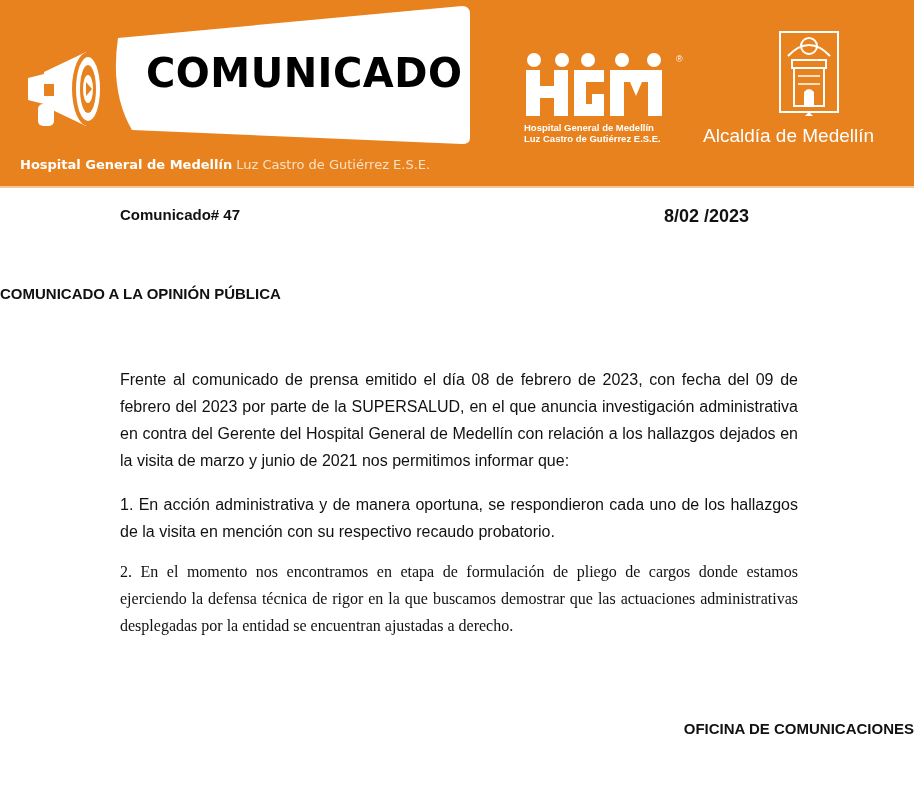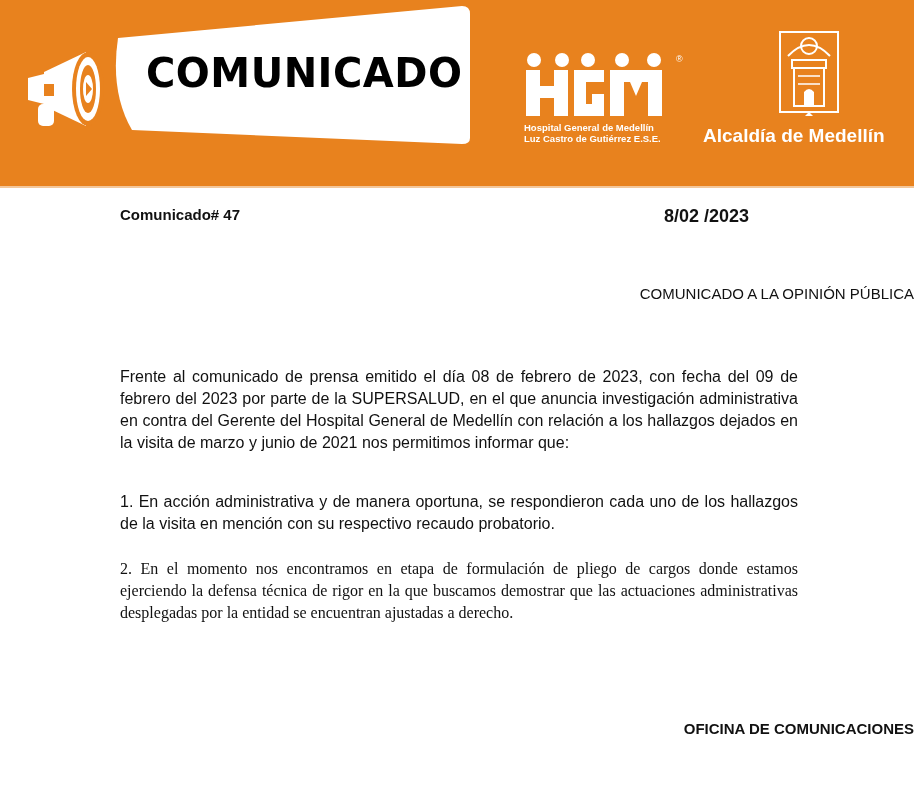--- a/index.html
+++ b/index.html
@@ -7,25 +7,25 @@
   .banner{position:absolute;left:0;top:0;width:914px;height:188px;background:#e8821e;}
   .banner-bottom-line{position:absolute;left:0;top:186px;width:914px;height:2px;background:#f3c79b;}
   .white-shape{position:absolute;left:0;top:0;width:480px;height:160px;}
   .comunicado-word{position:absolute;left:146px;top:50px;font-family:"DejaVu Sans",sans-serif;font-weight:bold;font-size:40px;color:#000000;letter-spacing:0.5px;}
   .banner-tagline{position:absolute;left:20px;top:157px;font-family:"DejaVu Sans",sans-serif;font-size:13px;color:#fff;white-space:nowrap;}
   .banner-tagline .bold{font-weight:bold;}
   .banner-tagline .light{color:#fbe1c5;}
   .hgm-logo{position:absolute;left:524px;top:48px;width:170px;height:95px;}
   .hgm-sub{position:absolute;left:524px;top:122px;font-family:"Liberation Sans",sans-serif;font-weight:bold;font-size:9.5px;line-height:11px;color:#fff;white-space:nowrap;}
   .shield{position:absolute;left:778px;top:30px;width:62px;height:88px;}
-  .alcaldia{position:absolute;left:703px;top:125px;font-family:"Liberation Sans",sans-serif;font-weight:bold;font-size:19px;color:#fff;white-space:nowrap;}
+  .alcaldia{position:absolute;left:703px;top:125px;font-family:"Liberation Sans",sans-serif;font-weight:normal;font-size:19px;color:#fff;white-space:nowrap;}
   .doc-number{position:absolute;left:120px;top:206px;font-weight:bold;font-size:15px;}
   .doc-date{position:absolute;left:664px;top:206px;font-weight:bold;font-size:18px;}
-  .doc-title{position:absolute;left:0;width:914px;top:285px;text-align:right;font-weight:normal;font-size:15px;}
-  .para{position:absolute;left:120px;width:678px;font-size:16px;line-height:22px;text-align:justify;}
+  .doc-title{position:absolute;left:0;width:914px;top:285px;text-align:left;font-weight:bold;font-size:15px;}
+  .para{position:absolute;left:120px;width:678px;font-size:16px;line-height:27px;text-align:justify;}
   .p1{top:366px;}
   .p2{top:491px;}
   .p3{top:558px;font-family:Liberation Serif, serif;}
   .signature{position:absolute;left:0;width:914px;top:719px;text-align:right;font-weight:bold;font-size:15px;line-height:19px;}
 </style>
 </head>
 <body>
 
 <div class="banner">
   <svg class="white-shape" viewBox="0 0 480 160" width="480" height="160">
@@ -38,20 +38,24 @@
       <rect x="38" y="104" width="16" height="22" rx="5"></rect>
     </g>
     <ellipse cx="88" cy="89" rx="16" ry="37" fill="#e8821e"></ellipse>
     <ellipse cx="88" cy="89" rx="12" ry="32" fill="#ffffff"></ellipse>
     <ellipse cx="88" cy="89" rx="8" ry="24" fill="#e8821e"></ellipse>
     <ellipse cx="88" cy="89" rx="5" ry="14" fill="#ffffff"></ellipse>
     <path d="M86 82 L92 89 L86 96 Z" fill="#e8821e"></path>
     <rect x="44" y="84" width="10" height="12" fill="#e8821e"></rect>
   </svg>
   <div class="comunicado-word">COMUNICADO</div>
+  <div class="banner-tagline">
+    <span class="bold">Hospital General de Medellín</span>
+    <span class="light">Luz Castro de Gutiérrez E.S.E.</span>
+  </div>
 
   <svg class="hgm-logo" viewBox="0 0 170 95" width="170" height="95">
     <g fill="#ffffff">
       <circle cx="10" cy="12" r="7"></circle>
       <circle cx="38" cy="12" r="7"></circle>
       <circle cx="64" cy="12" r="7"></circle>
       <circle cx="98" cy="12" r="7"></circle>
       <circle cx="130" cy="12" r="7"></circle>
 
       <rect x="2" y="22" width="14" height="46"></rect>

